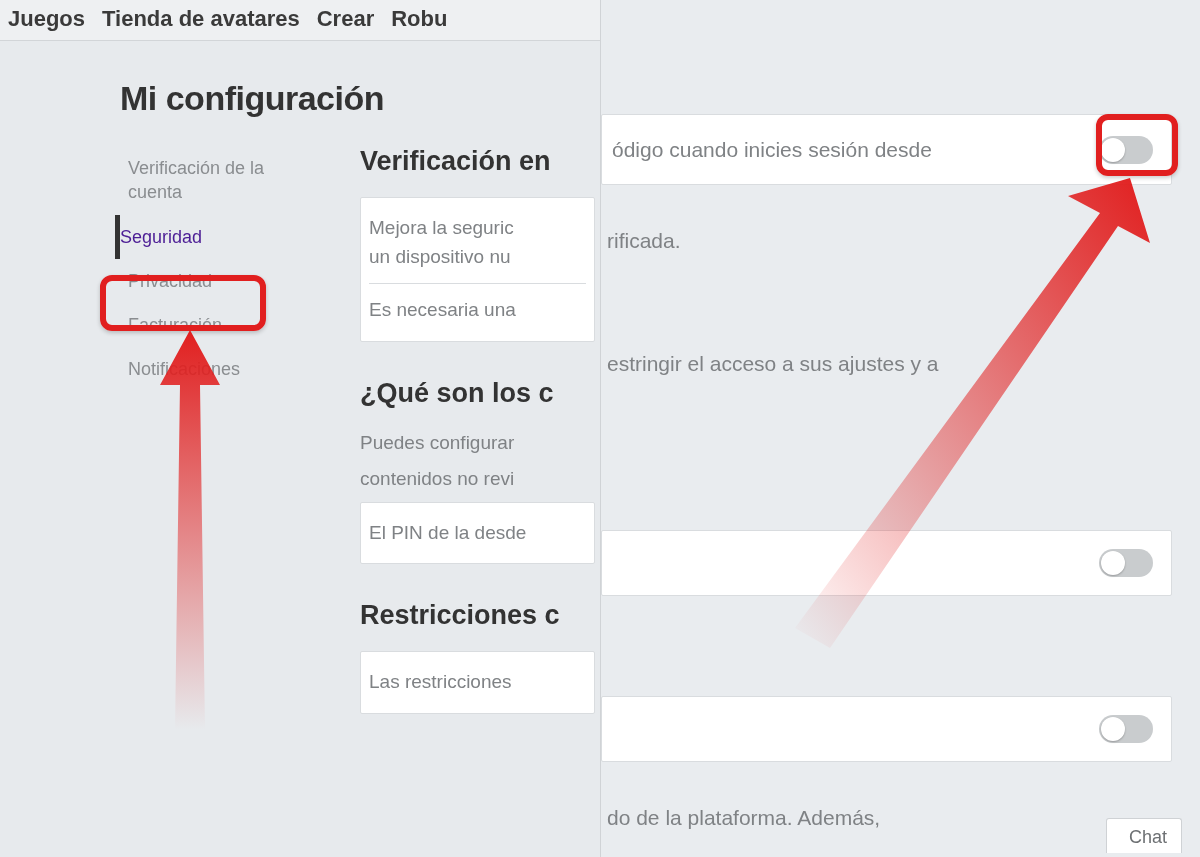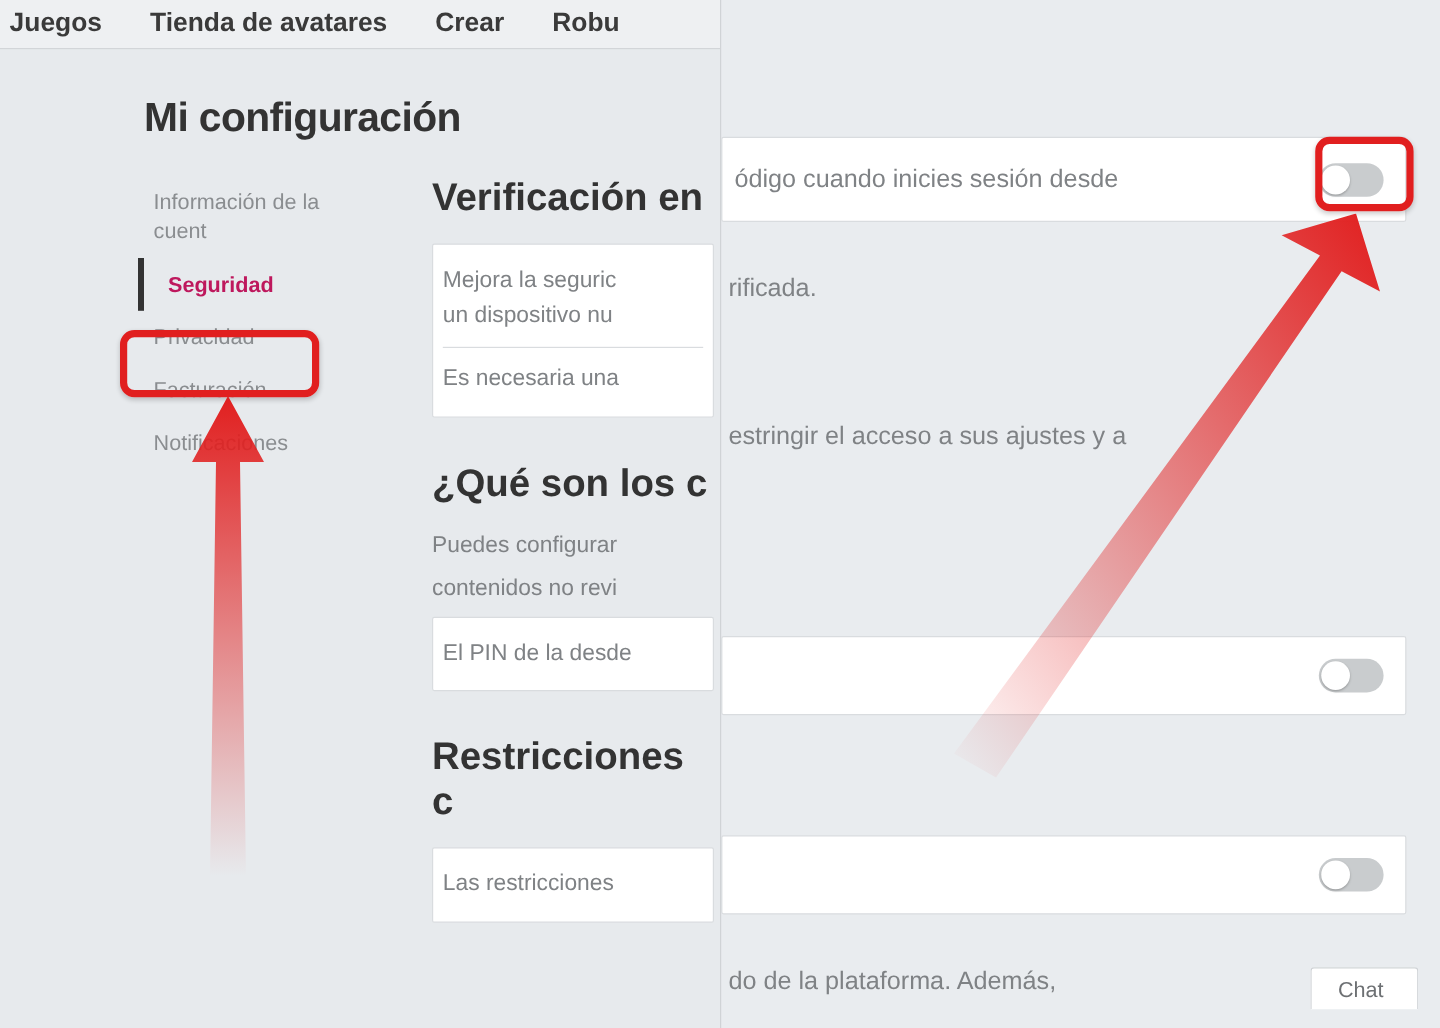--- a/index.html
+++ b/index.html
@@ -13,21 +13,21 @@
 
   
   .left-pane {
     position: absolute;
     left: 0; top: 0;
     width: 605px; height: 857px;
     background: #e7eaed;
   }
   .topnav {
     display: flex;
-    gap: 40px;
+    gap: 17px;
     padding: 6px 8px 8px 8px;
     font-size: 22px;
     font-weight: 600;
     color: #3a3a3a;
     border-bottom: 1px solid #d2d5d8;
     background: #eef0f2;
   }
   .topnav span { white-space: nowrap; cursor: pointer; }
 
   .page-title {
@@ -48,34 +48,34 @@
     flex: 0 0 200px;
     font-size: 18px;
     color: #8a8d90;
   }
   .sidebar-item {
     padding: 10px 6px 10px 8px;
     line-height: 1.35;
     cursor: pointer;
   }
   .sidebar-item.active {
-    color: #be185d;
+    color: #4c1d95;
     border-left: 5px solid #333;
-    padding-left: 20px;
+    padding-left: 0;
     margin-left: -5px;
-    font-weight: 700;
+    font-weight: 400;
   }
 
   .main-col {
     flex: 1;
     padding-left: 40px;
     padding-right: 10px;
   }
   .section-h {
-    font-size: 32px;
+    font-size: 27px;
     font-weight: 700;
     color: #333;
     margin: 0 0 20px 0;
   }
   .section-h.mt { margin-top: 36px; }
   .card {
     background: #fff;
     border: 1px solid #d9dcdf;
     border-radius: 2px;
     padding: 16px 8px;
@@ -169,25 +169,25 @@
   
   .arrow {
     position: absolute;
     pointer-events: none;
   }
   .arrow svg { display:block; }
 
   
   .chat-tab {
     position: absolute;
-    right: 18px; bottom: 16px;
+    right: 18px; bottom: 4px;
     background: #fff;
     border: 1px solid #cfd2d5;
     border-bottom: none;
-    padding: 8px 28px 5px 22px;
+    padding: 8px 14px 5px 22px;
     font-size: 18px;
     color: #6d7073;
     border-radius: 3px 3px 0 0;
   }
 </style>
 </head>
 <body>
 
 <div class="left-pane">
 
@@ -196,21 +196,21 @@
     <span>Tienda de avatares</span>
     <span>Crear</span>
     <span>Robu</span>
   </div>
 
   <h1 class="page-title">Mi configuración</h1>
 
   <div class="layout">
     <nav class="sidebar">
       <div class="sidebar-item">
-        <span>Información de la cuent</span>
+        <span>Verificación de la cuenta</span>
       </div>
       <div class="sidebar-item active">
         <span>Seguridad</span>
       </div>
       <div class="sidebar-item">
         <span>Privacidad</span>
       </div>
       <div class="sidebar-item">
         <span>Facturación</span>
       </div>

